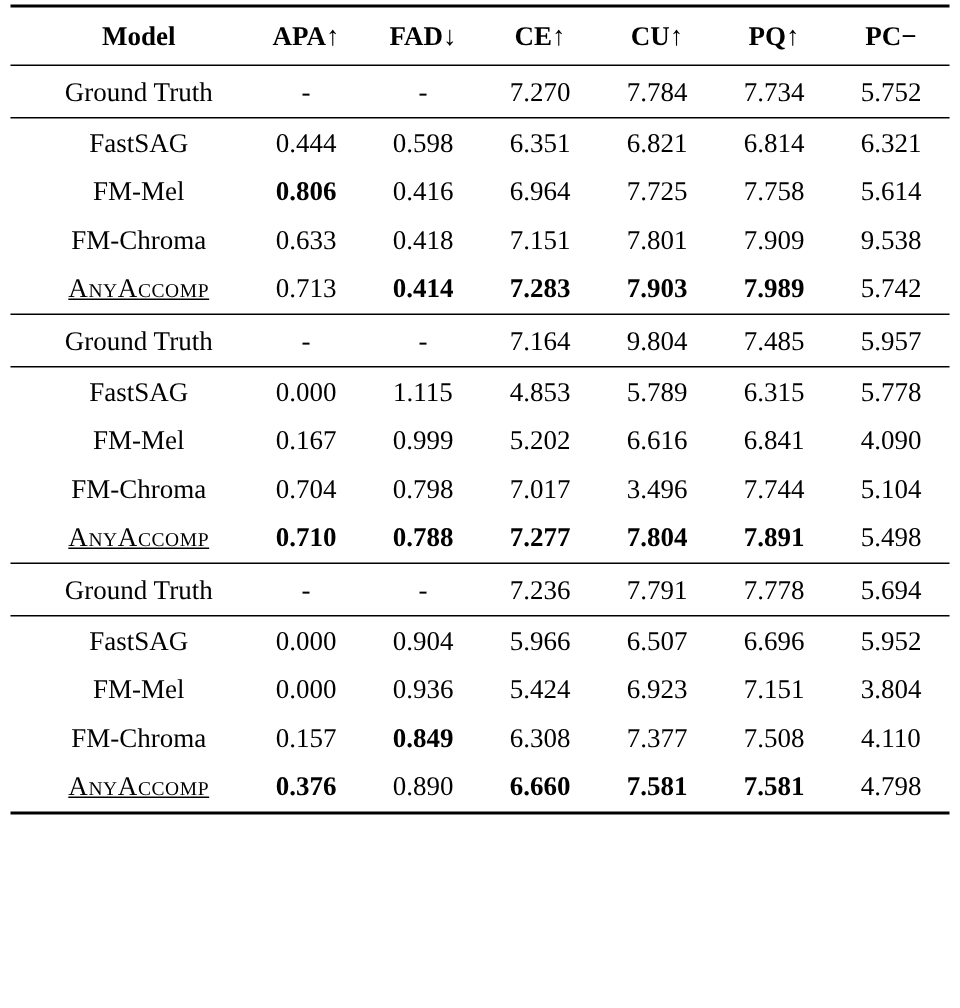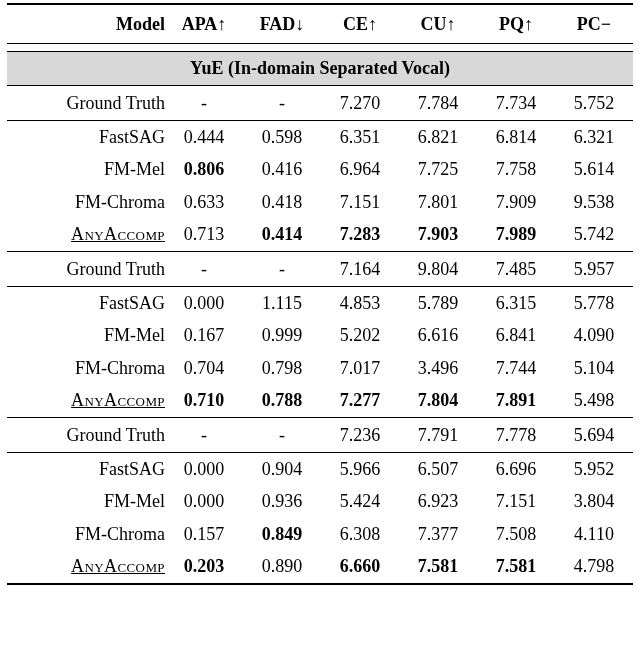--- a/index.html
+++ b/index.html
@@ -27,21 +27,21 @@
     font-weight: bold;
   }
   .cell {
     font-size: 18px;
     white-space: nowrap;
     overflow: hidden;
   }
   .model-col {
     width: 158px;
     padding-left: 13px;
-    text-align: right;
+    text-align: center;
     box-sizing: border-box;
     flex: none;
   }
   .num {
     flex: 1;
     text-align: center;
   }
   .band {
     height: 33px;
     line-height: 33px;
@@ -83,21 +83,20 @@
     <div class="cell model-col">Model</div>
     <div class="cell num">APA↑</div>
     <div class="cell num">FAD↓</div>
     <div class="cell num">CE↑</div>
     <div class="cell num">CU↑</div>
     <div class="cell num">PQ↑</div>
     <div class="cell num">PC−</div>
   </div>
   <div id="sections">
       <div class="section">
-        <div class="band" style="background: rgb(216, 216, 216);">YuE (In-domain Separated Vocal)</div>
         <div class="row data-row gt-row">
           <div class="cell model-col">Ground Truth</div>
           <div class="cell num">-</div>
           <div class="cell num">-</div>
           <div class="cell num">7.270</div>
           <div class="cell num">7.784</div>
           <div class="cell num">7.734</div>
           <div class="cell num">5.752</div>
         </div>
         <div class="row data-row">
@@ -216,21 +215,21 @@
           <div class="cell model-col">FM-Chroma</div>
           <div class="cell num">0.157</div>
           <div class="cell num bold">0.849</div>
           <div class="cell num">6.308</div>
           <div class="cell num">7.377</div>
           <div class="cell num">7.508</div>
           <div class="cell num">4.110</div>
         </div>
         <div class="row data-row">
           <div class="cell model-col sc">AnyAccomp</div>
-          <div class="cell num bold">0.203</div>
+          <div class="cell num bold">0.376</div>
           <div class="cell num">0.890</div>
           <div class="cell num bold">6.660</div>
           <div class="cell num bold">7.581</div>
           <div class="cell num bold">7.581</div>
           <div class="cell num">4.798</div>
         </div>
       </div>
     </div>
 </div>
 

